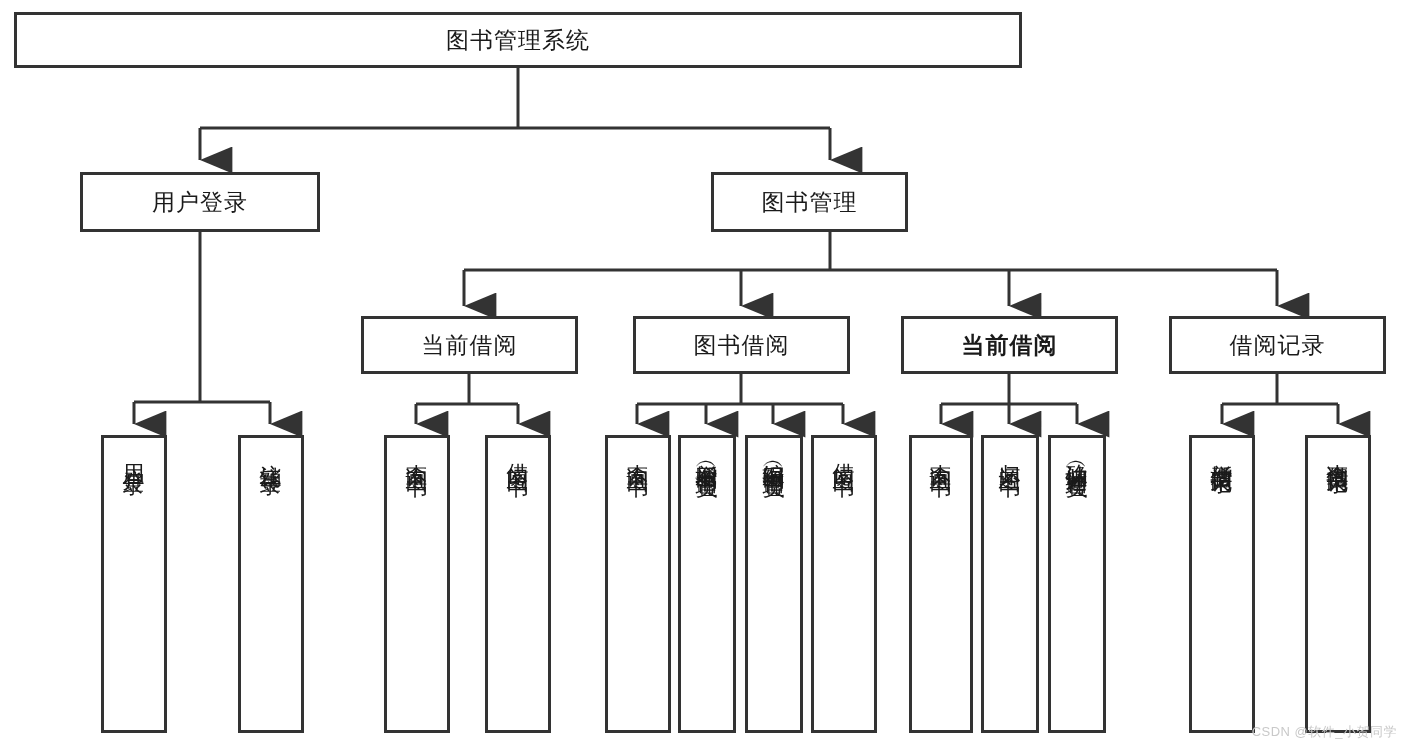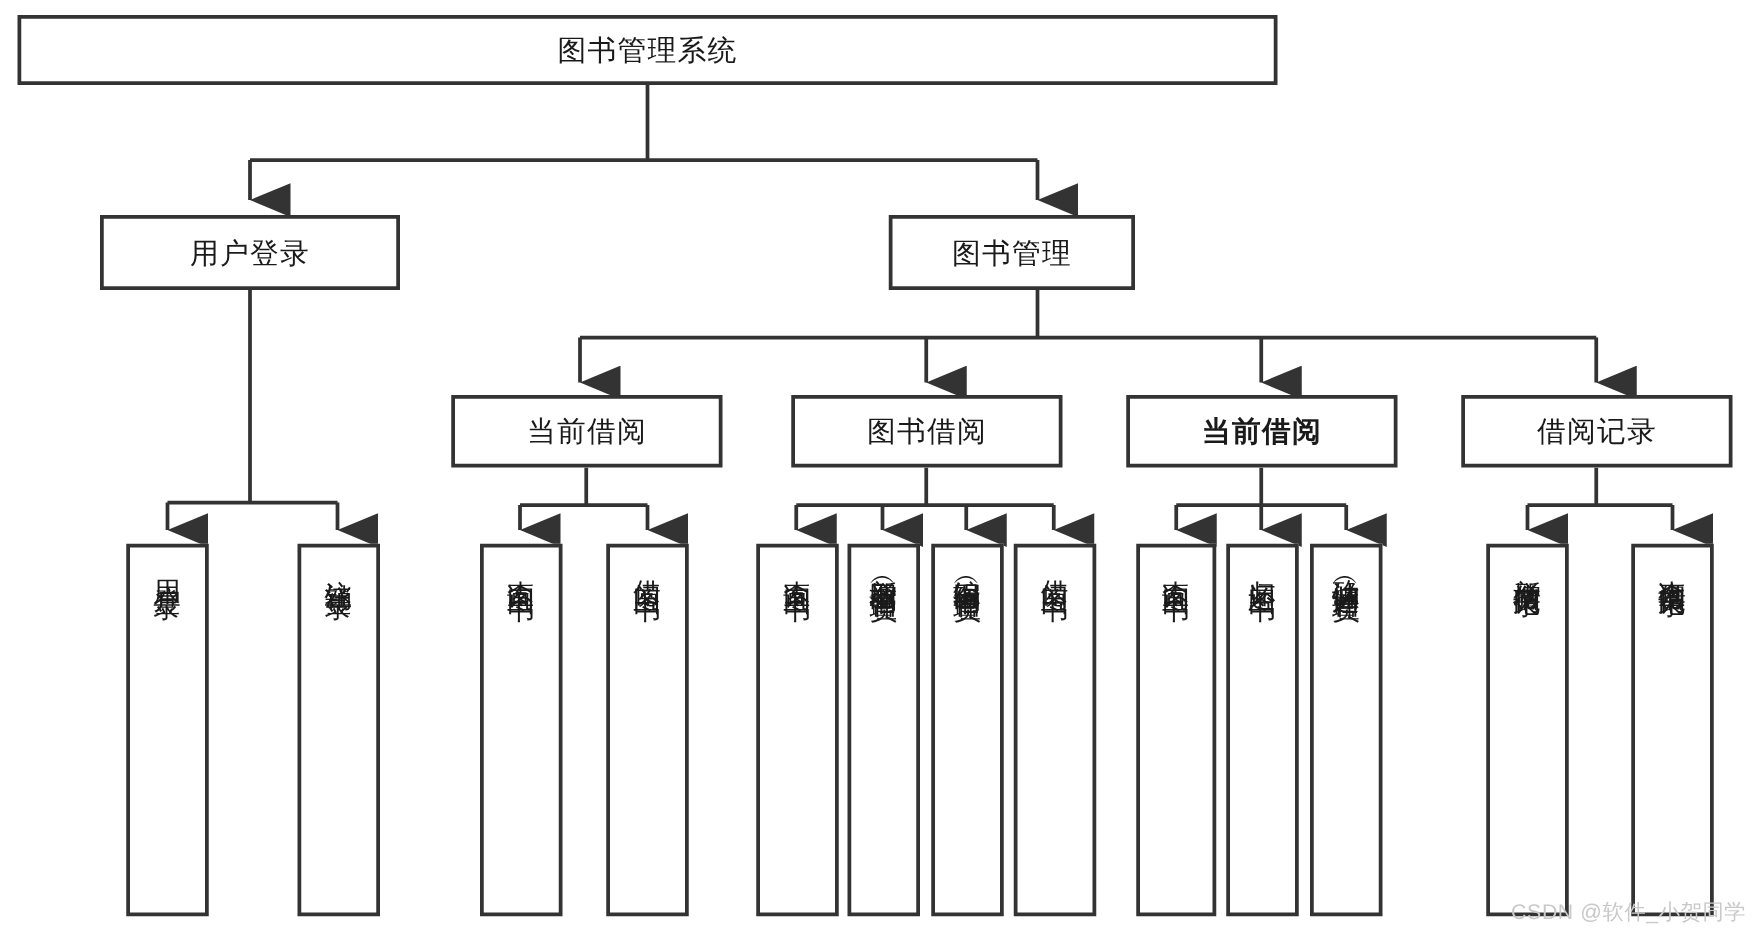--- a/index.html
+++ b/index.html
@@ -61,21 +61,21 @@
     line-height: 1.05;
     max-height: 100%;
   }
   .node.leaf.tall .node-label {
     letter-spacing: 2px;
   }
   .watermark {
     position: absolute;
     right: 8px;
     bottom: 6px;
-    font-size: 17px;
+    font-size: 13px;
     color: #c9c9c9;
     white-space: nowrap;
     z-index: 3;
     letter-spacing: 0.5px;
   }
 </style>
 </head>
 <body>
 
 <div id="canvas">

